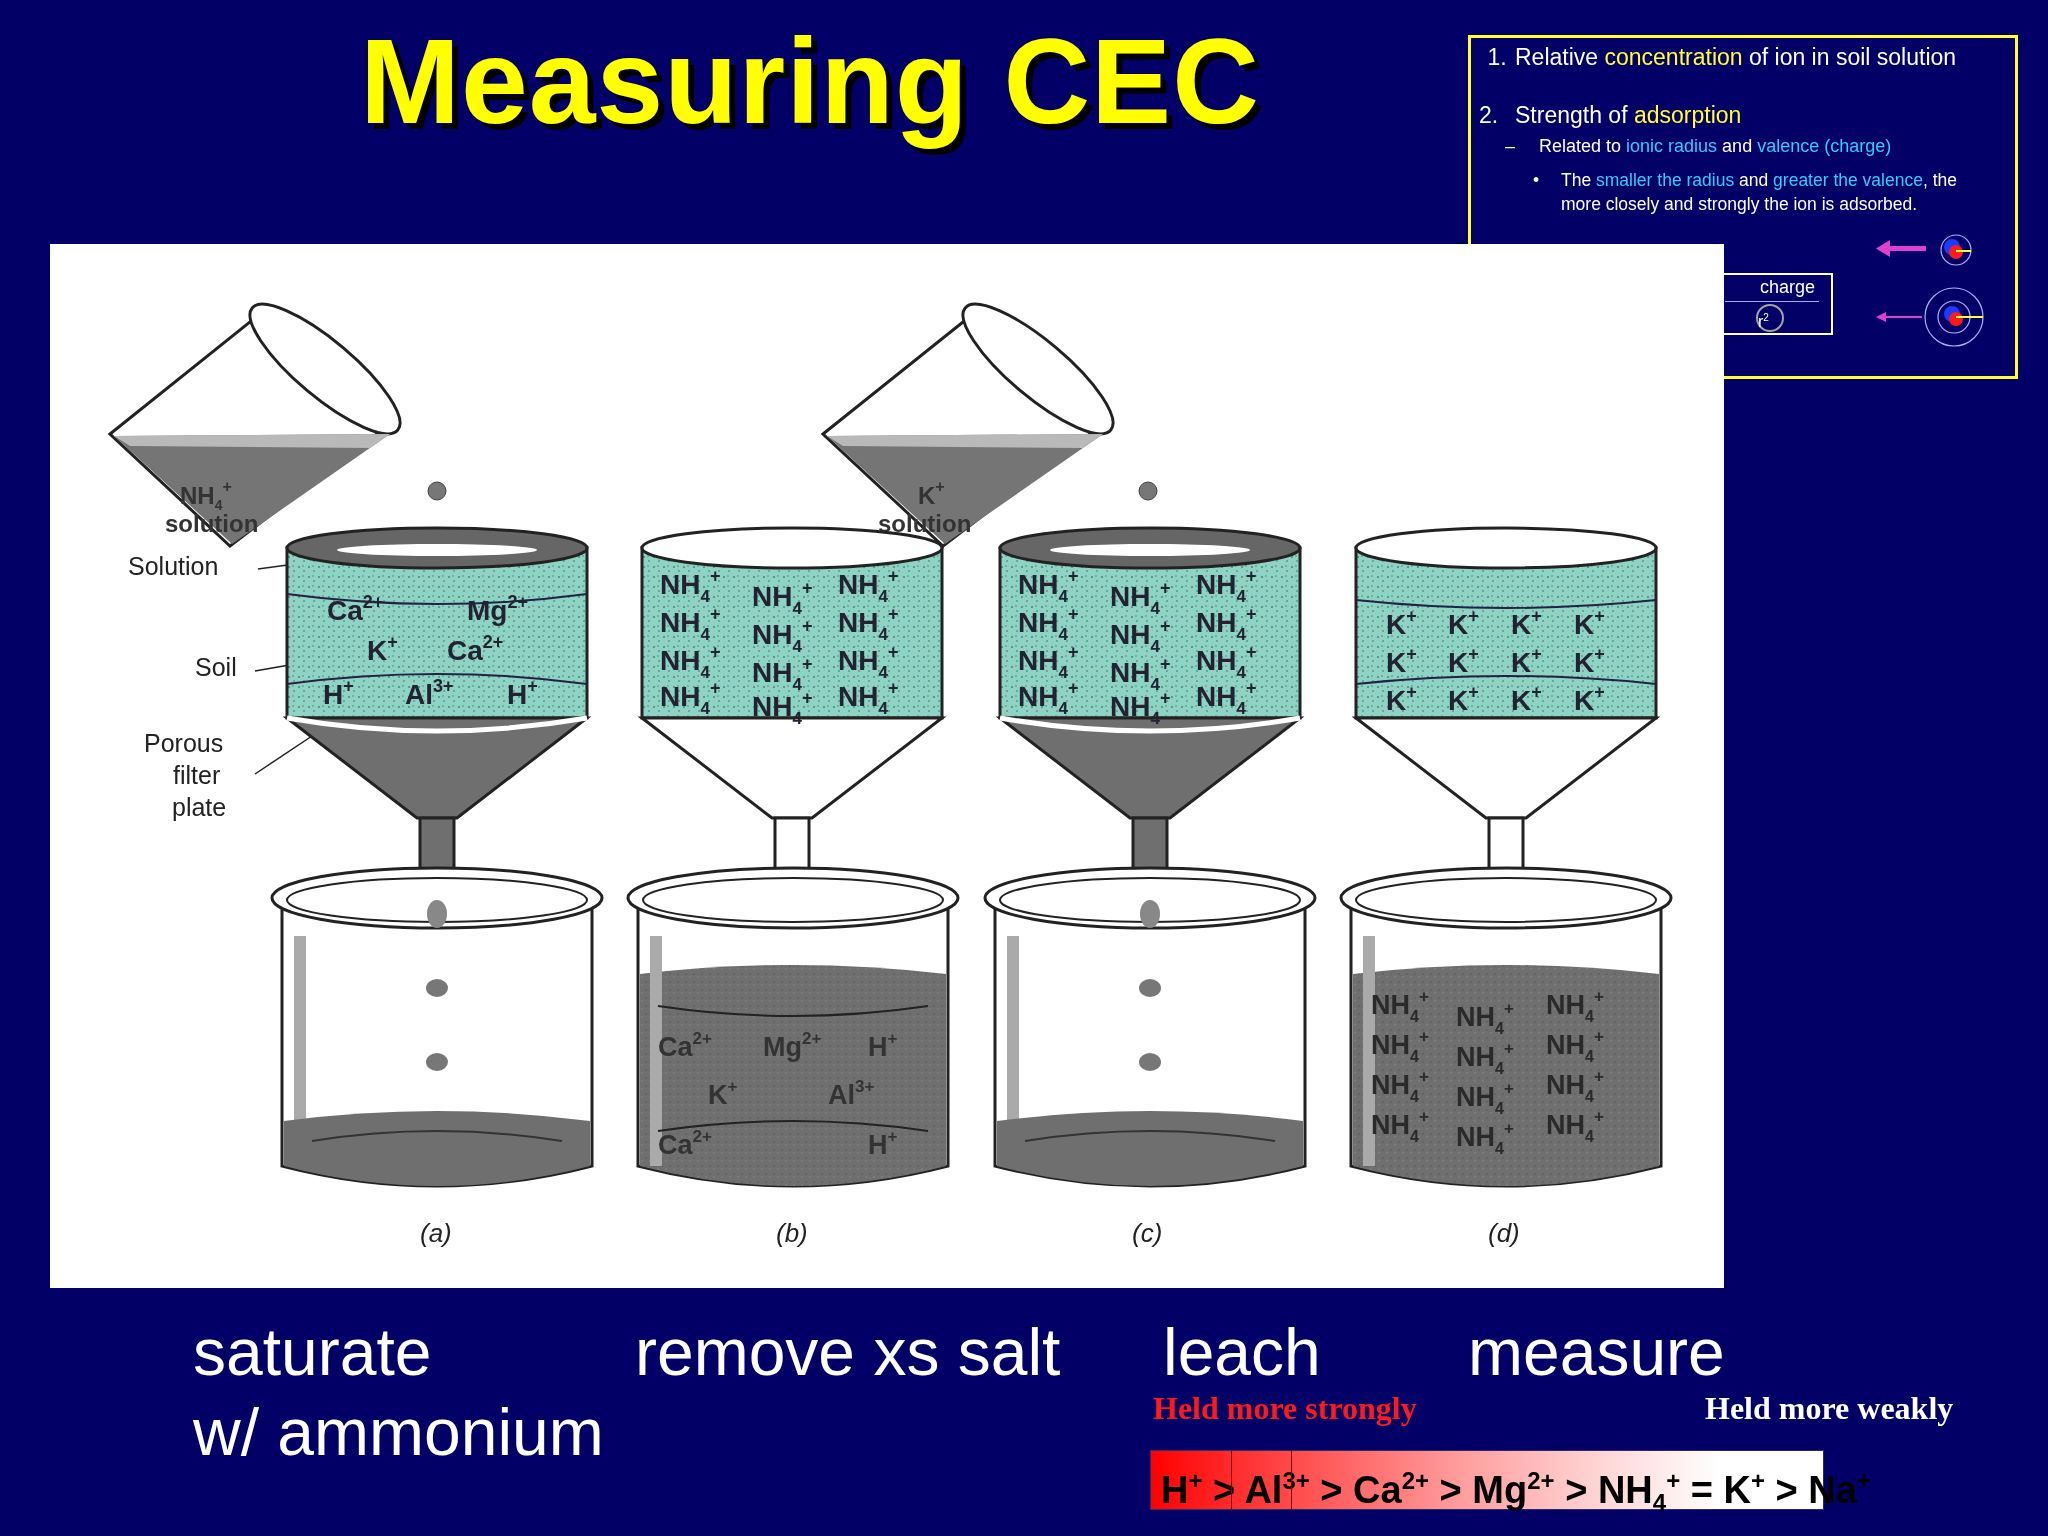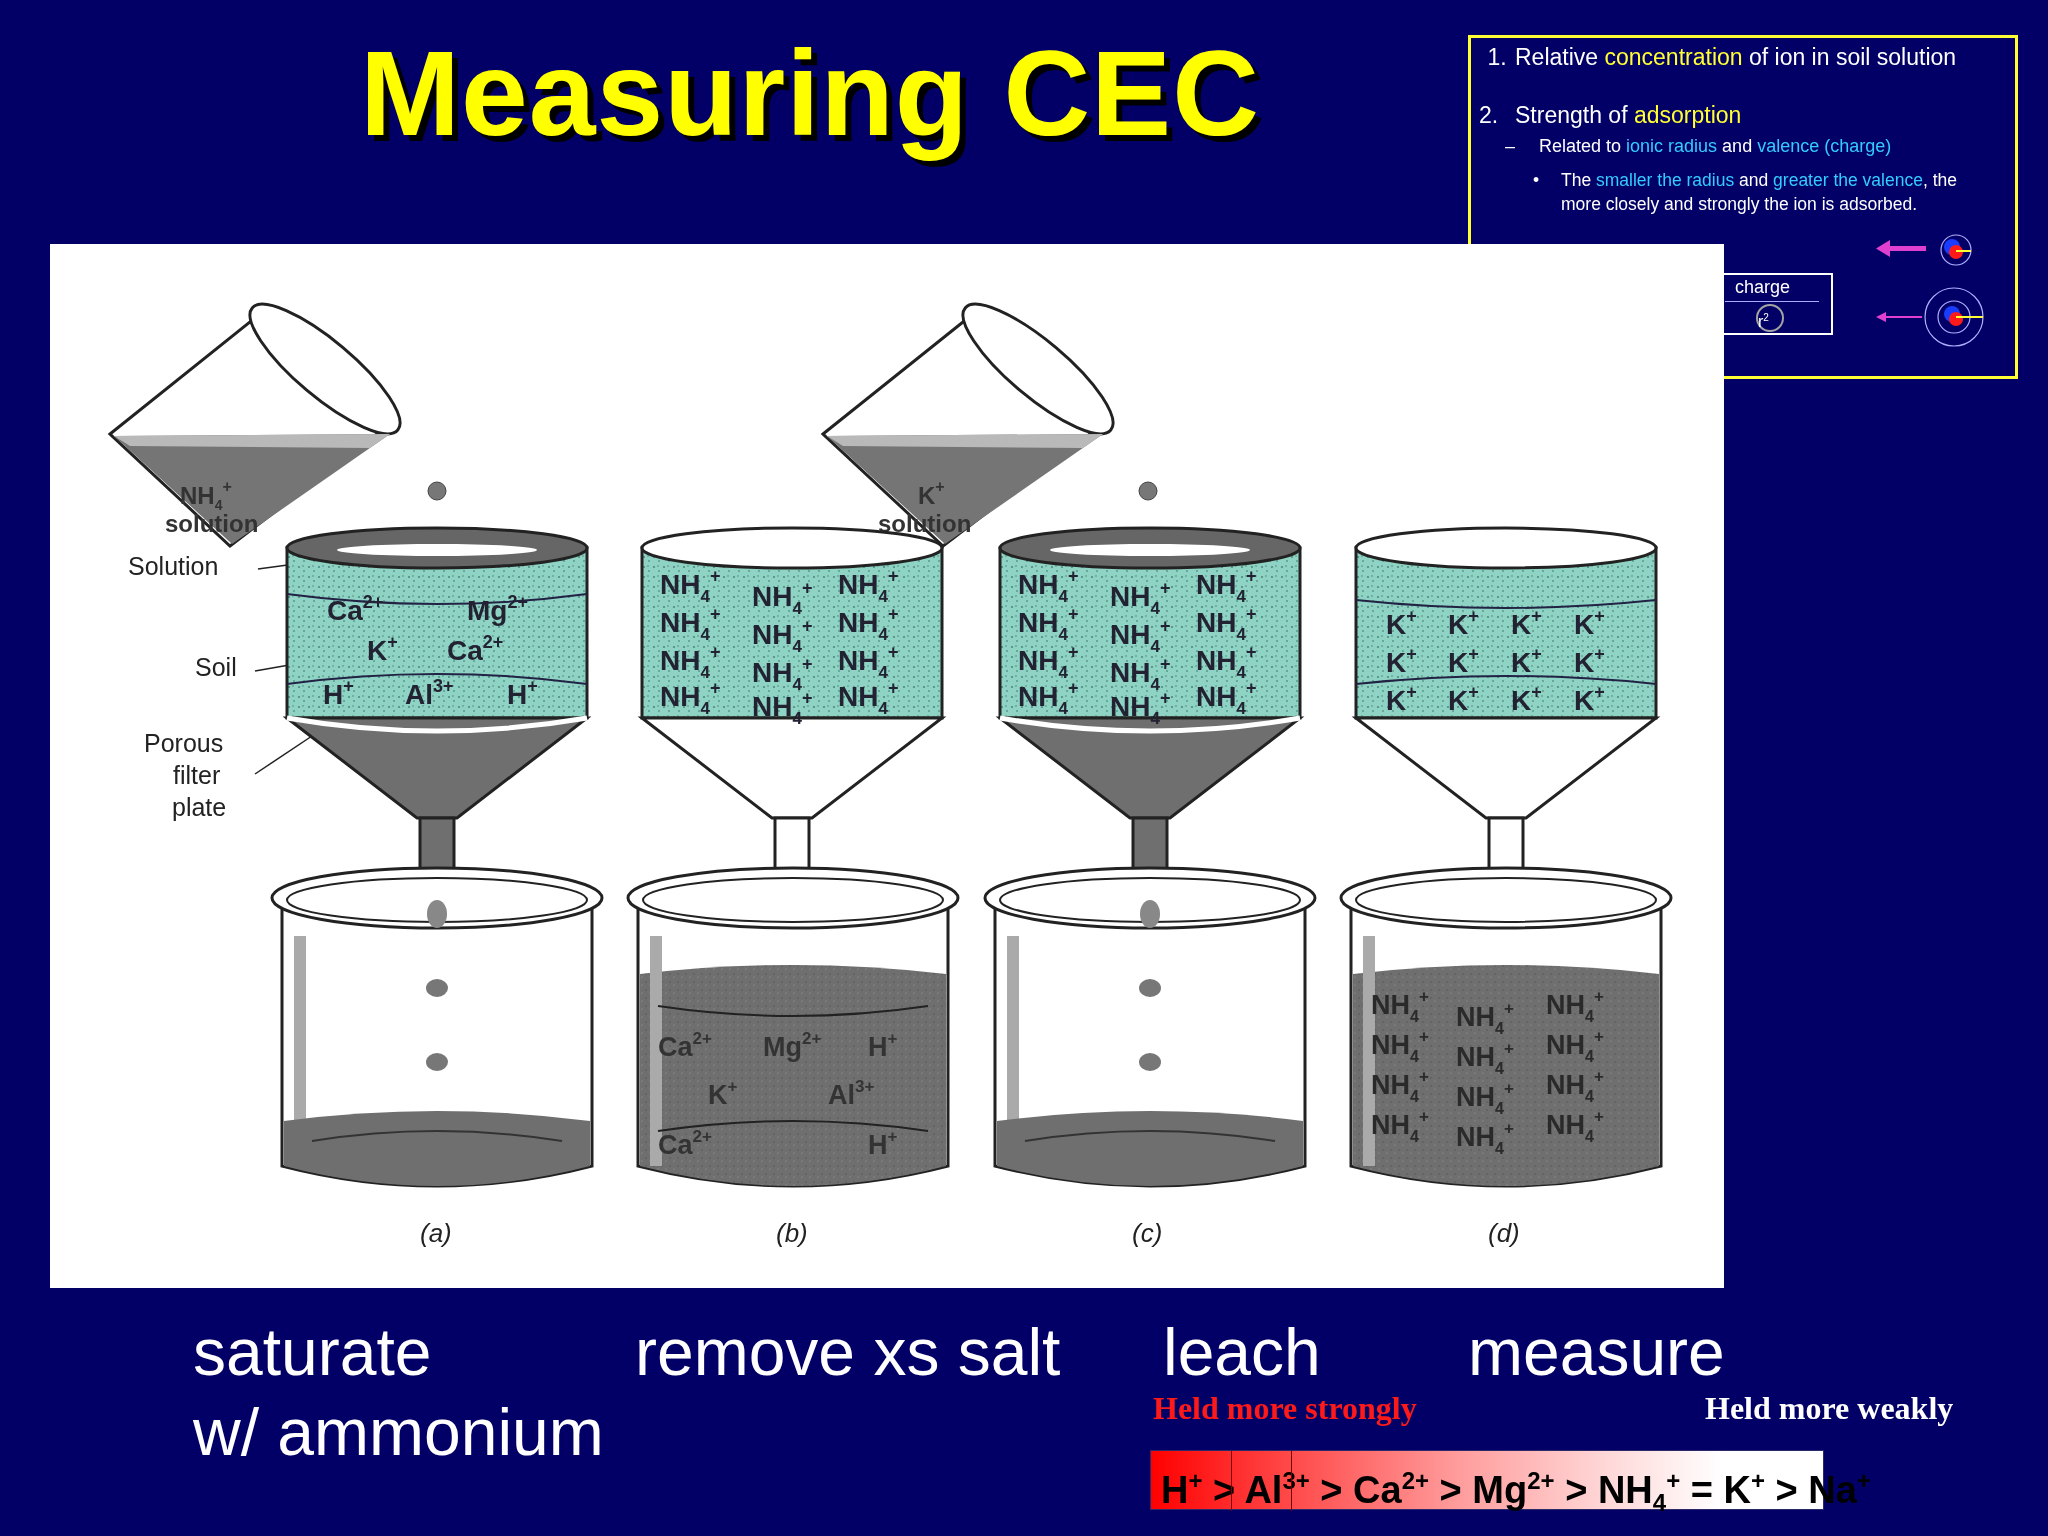--- a/index.html
+++ b/index.html
@@ -3,21 +3,21 @@
   <meta charset="utf-8">
   <style>
     html, body { margin: 0; padding: 0; }
     body {
       width: 2048px; height: 1536px;
       background: #020066;
       position: relative; overflow: hidden;
       font-family: "Liberation Sans", sans-serif;
     }
     .title {
-      position: absolute; left: 360px; top: 28px;
+      position: absolute; left: 360px; top: 16px;
       font-family: "Liberation Sans", sans-serif;
       font-weight: bold; font-size: 120px; color: #ffff00;
       text-shadow: 6px 6px 0 #000000;
       letter-spacing: 1px; line-height: 130px;
       white-space: nowrap;
     }
     .infobox {
       position: absolute; left: 1468px; top: 35px;
       width: 544px; height: 338px;
       border: 3px solid #ffff33;
@@ -32,21 +32,21 @@
     .dash { display: inline-block; width: 34px; }
     .bullet { display: inline-block; width: 28px; }
     .yel { color: #ffff33; }
     .cyan { color: #33ccff; }
     .coulomb-label { position: absolute; left: 54px; top: 257px; font-size: 18px; white-space: nowrap; }
     .formula {
       position: absolute; left: 204px; top: 235px; width: 154px; height: 58px;
       border: 2px solid #ffffff;
     }
     .formula .feq { position: absolute; left: 8px; top: 20px; font-size: 17px; }
-    .formula .num-t { position: absolute; left: 58px; top: 2px; font-size: 18px; width: 80px; text-align: left; }
+    .formula .num-t { position: absolute; left: 58px; top: 2px; font-size: 18px; width: 80px; text-align: right; }
     .formula .bar { position: absolute; left: 48px; top: 26px; width: 94px; height: 1px; background: #aaaaff; }
     .formula .den {
       position: absolute; left: 79px; top: 29px; width: 24px; height: 24px;
       border: 2px solid #a3a3a3; border-radius: 50%;
       font-size: 16px; text-align: left; line-height: 24px;
     }
     .formula .den sup { font-size: 10px; }
     .atoms { position: absolute; left: 405px; top: 190px; }
 
     .diagram {

